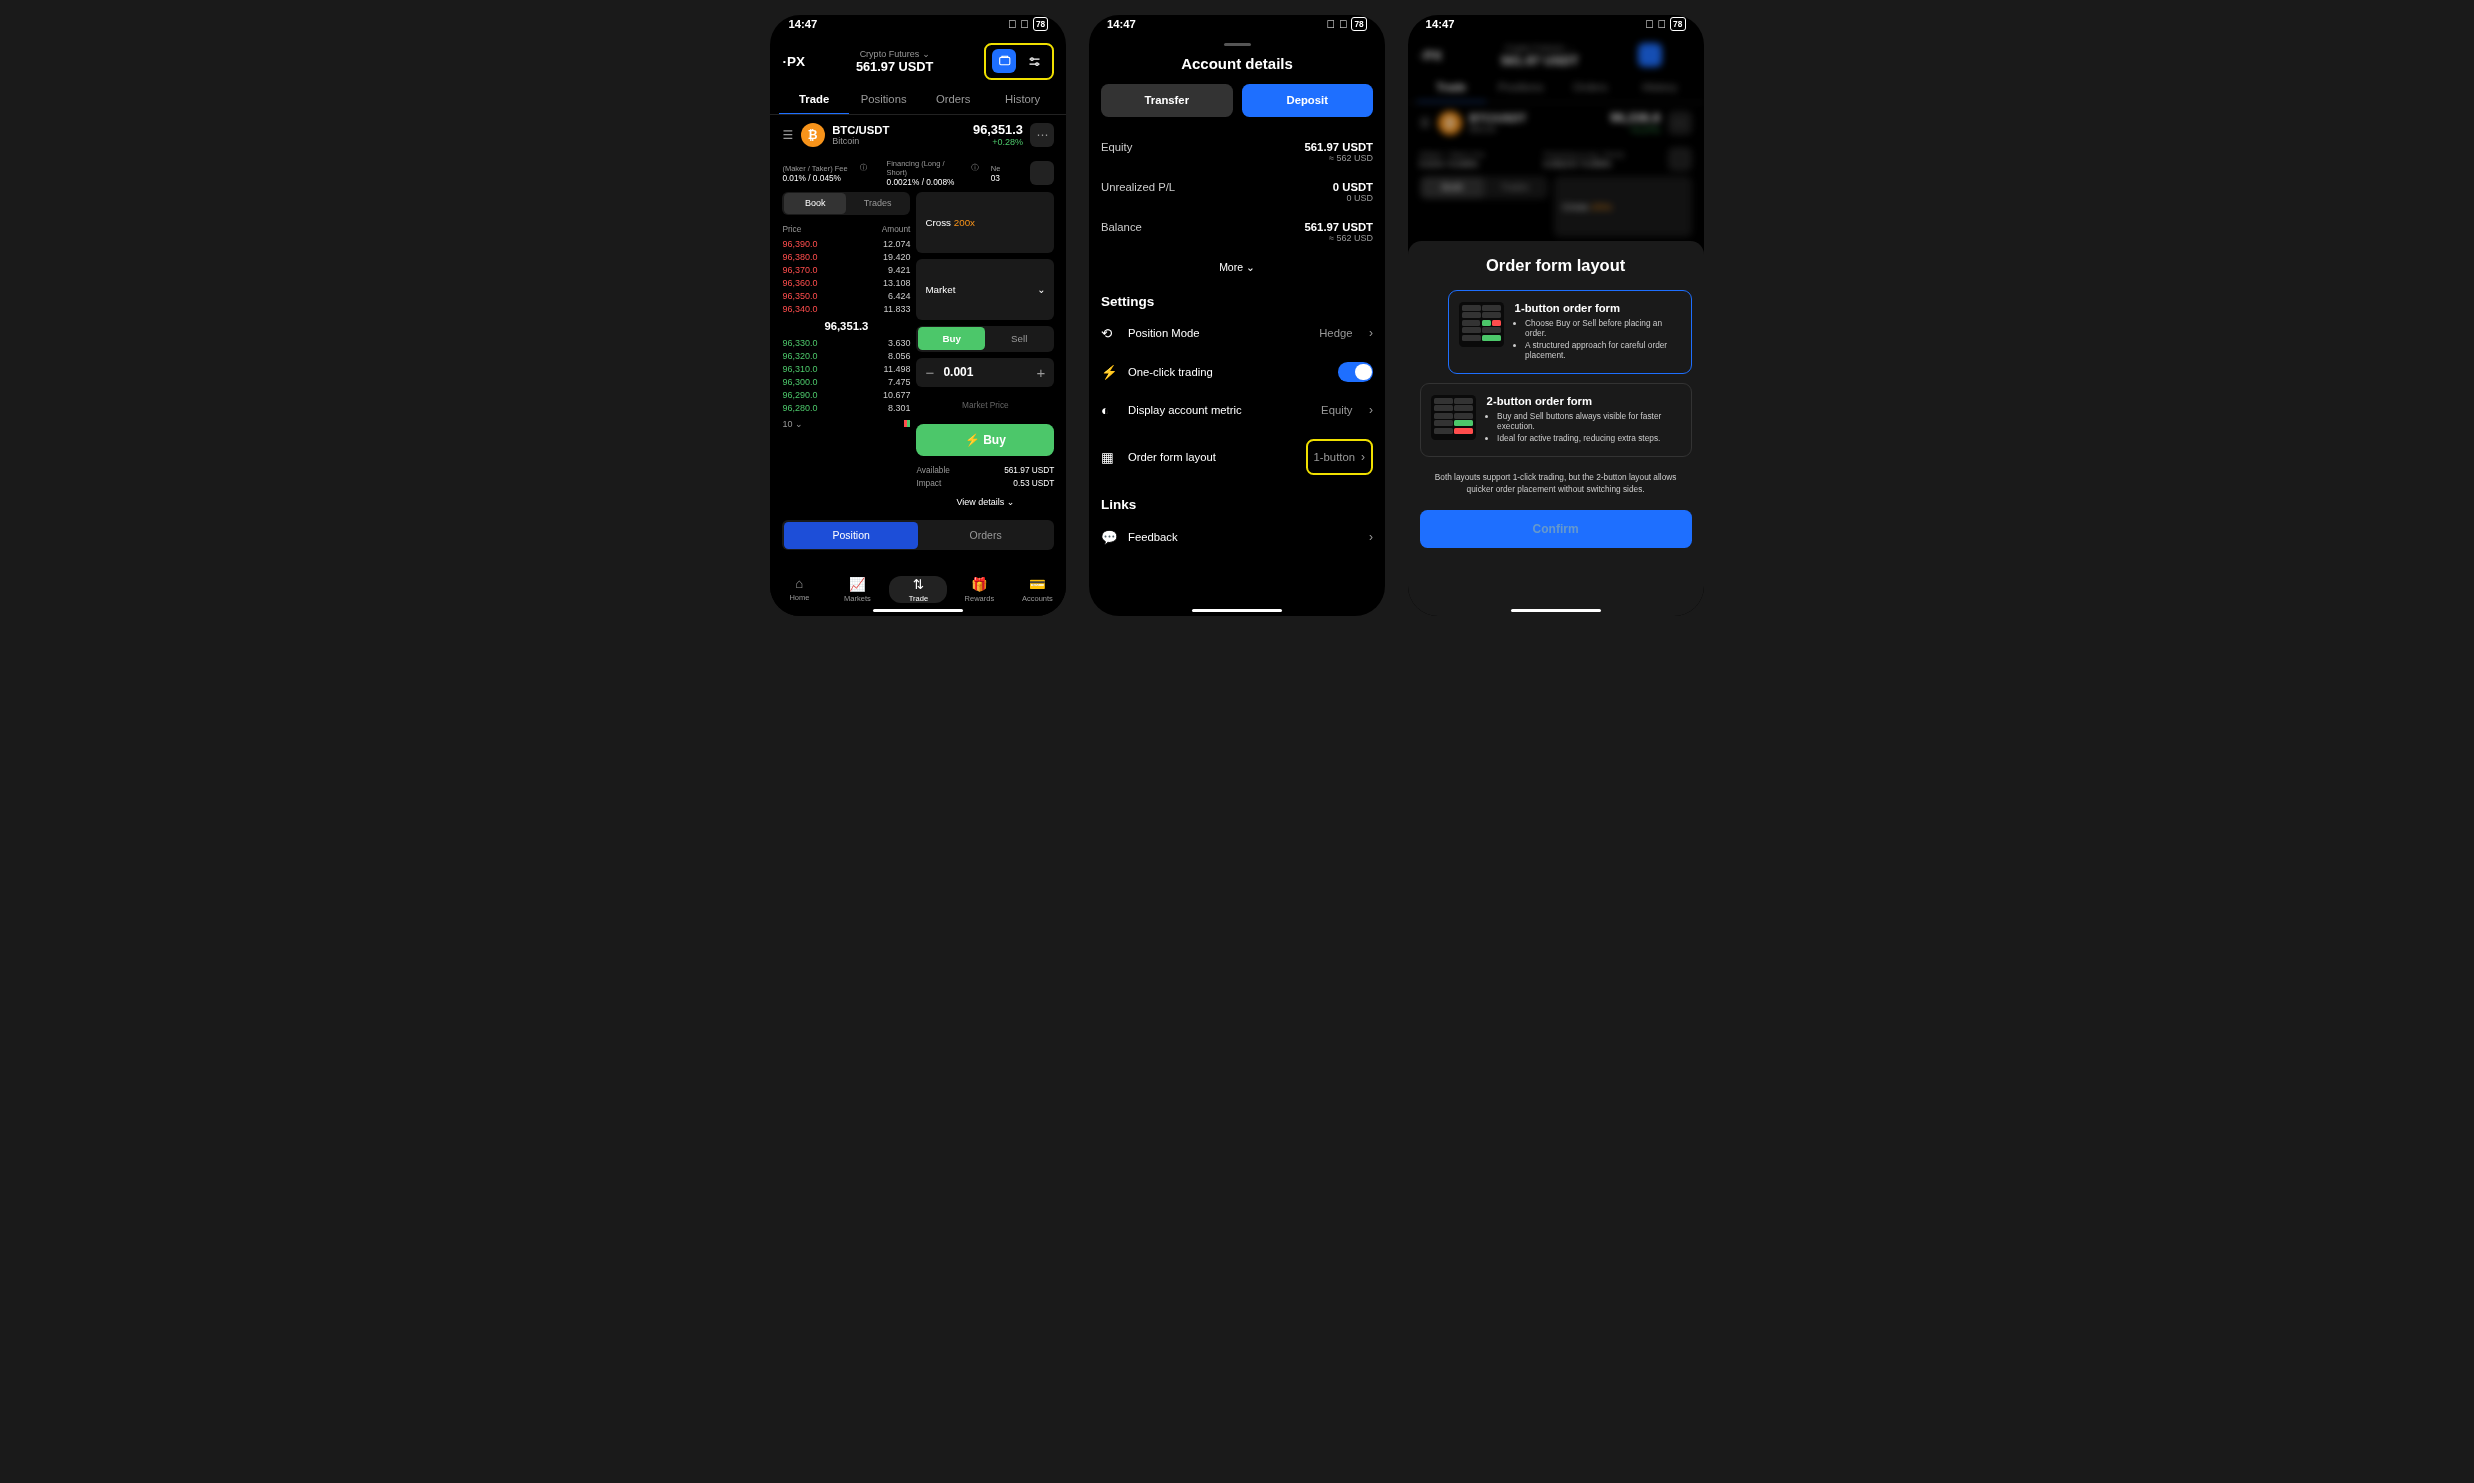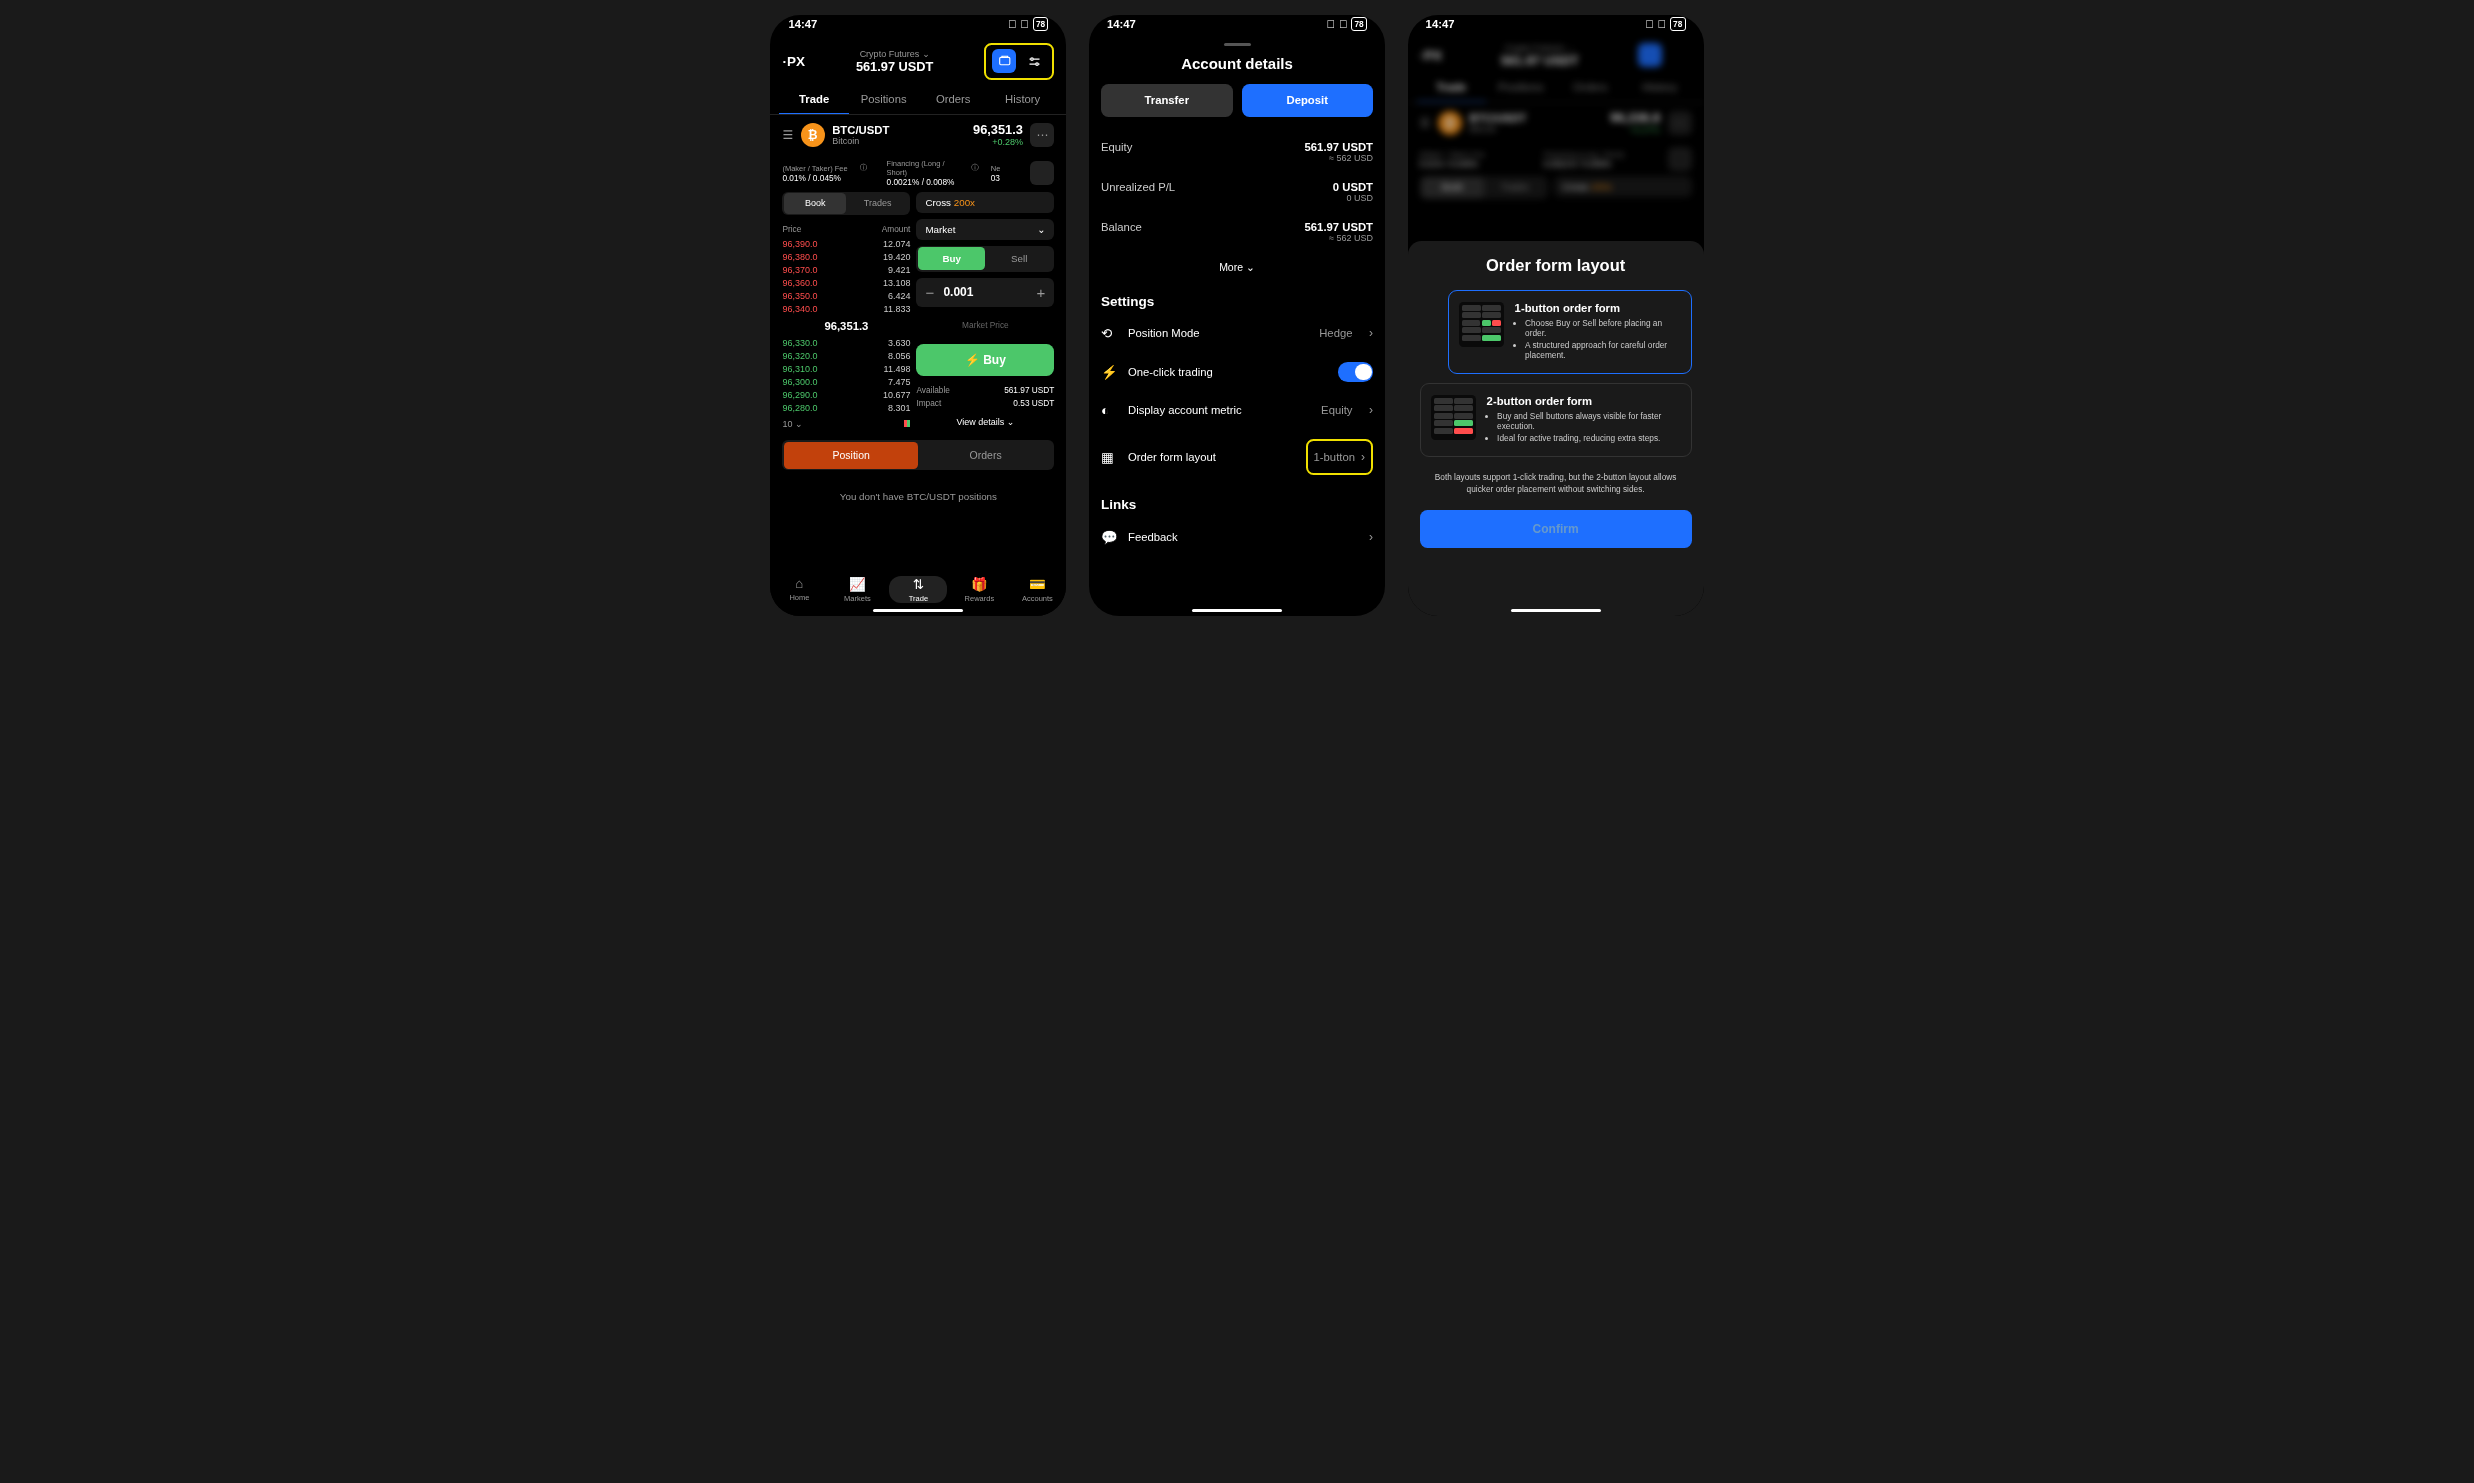--- a/index.html
+++ b/index.html
@@ -39,37 +39,37 @@
 .toggle-group { display: flex; background: #1a1a1a; border-radius: 6px; padding: 1.5px; margin-bottom: 6px; }
 .toggle-btn { flex: 1; text-align: center; padding: 5.3px; font-size: 9px; border-radius: 4.5px; color: #999; }
 .toggle-btn.active { background: #333; color: #fff; }
 .ob-header { display: flex; justify-content: space-between; font-size: 8.3px; color: #999; padding: 3px 0; }
 .ob-row { display: flex; justify-content: space-between; font-size: 9px; padding: 1.5px 0; position: relative; }
 .ob-row.ask .p { color: #ff4d4d; }
 .ob-row.bid .p { color: #4cc76a; }
 .ob-row .a { color: #ccc; }
 .ob-mid { text-align: center; padding: 4.5px 0; font-size: 11.3px; font-weight: 700; }
 .ob-foot { display: flex; justify-content: space-between; align-items: center; padding: 4.5px 0; font-size: 9px; color: #999; }
-.dropdown { background: #1a1a1a; border-radius: 6px; padding: 5px 9px; font-size: 9.8px; display: flex; justify-content: space-between; align-items: center; margin-bottom: 6px; }
+.dropdown { background: #1a1a1a; border-radius: 6px; padding: 25px 9px; font-size: 9.8px; display: flex; justify-content: space-between; align-items: center; margin-bottom: 6px; }
 .orange { color: #f7931a; }
 .bs-toggle { display: flex; background: #1a1a1a; border-radius: 6px; padding: 1.5px; margin-bottom: 6px; }
 .bs-btn { flex: 1; text-align: center; padding: 6px; font-size: 9.8px; border-radius: 4.5px; }
 .bs-btn.buy { background: #4cc76a; color: #fff; font-weight: 600; }
 .bs-btn.sell { color: #999; }
 .qty-row { display: flex; background: #1a1a1a; border-radius: 6px; align-items: center; margin-bottom: 6px; }
 .qty-btn { width: 27px; text-align: center; font-size: 15px; color: #999; padding: 6px; }
 .qty-val { flex: 1; text-align: left; font-size: 12px; font-weight: 600; }
 .mkt-price { text-align: center; font-size: 8.3px; color: #666; padding: 7.5px 0 13.5px; }
 .big-buy { background: #4cc76a; color: #fff; text-align: center; padding: 9px; border-radius: 7.5px; font-size: 12px; font-weight: 700; margin-bottom: 7.5px; }
 .info-row { display: flex; justify-content: space-between; font-size: 8.3px; color: #999; padding: 1.5px 0; }
 .info-row .v { color: #fff; }
 .view-det { text-align: center; font-size: 9px; padding: 7.5px 0; color: #fff; }
 .po-toggle { display: flex; background: #1a1a1a; border-radius: 6px; margin: 6px 12px; padding: 1.5px; }
 .po-btn { flex: 1; text-align: center; padding: 7.5px; font-size: 10.5px; border-radius: 4.5px; color: #999; }
-.po-btn.active { background: #c2410c; color: #fff; }
+.po-btn.active { background: #1d4ed8; color: #fff; }
 .empty-msg { text-align: center; color: #999; font-size: 9.8px; padding: 15px; }
 .bottom-nav { position: absolute; bottom: 0; left: 0; right: 0; display: flex; padding: 6px 0 13.5px; background: #000; }
 .nav-item { flex: 1; text-align: center; font-size: 7.5px; color: #999; }
 .nav-item.active { background: #222; border-radius: 12px; margin: 0 3px; color: #fff; }
 .nav-icon { font-size: 13.5px; display: block; margin-bottom: 1.5px; }
 .home-ind { position: absolute; bottom: 4.5px; left: 50%; transform: translateX(-50%); width: 90px; height: 3px; background: #fff; border-radius: 1.5px; }
 .sheet-handle { width: 27px; height: 3px; background: #555; border-radius: 1.5px; margin: 6px auto 9px; }
 .sheet-title { text-align: center; font-size: 15px; font-weight: 700; margin-bottom: 12px; }
 .btn-row { display: flex; gap: 9px; padding: 0 12px; margin-bottom: 15px; }
 .btn { flex: 1; text-align: center; padding: 10.5px; border-radius: 7.5px; font-size: 11.3px; font-weight: 600; }

